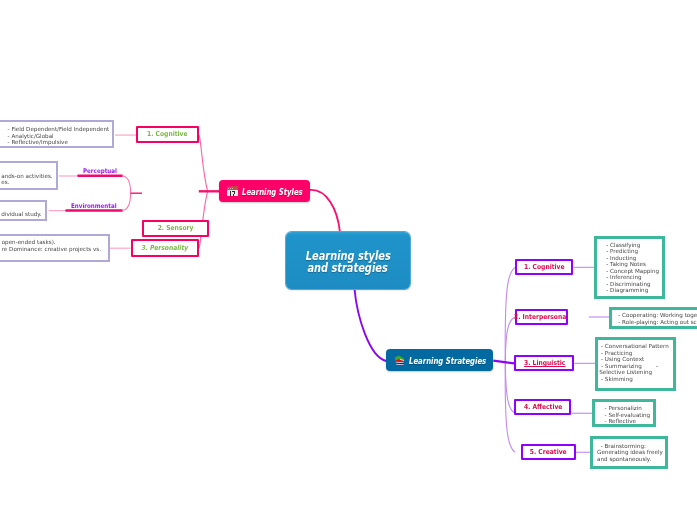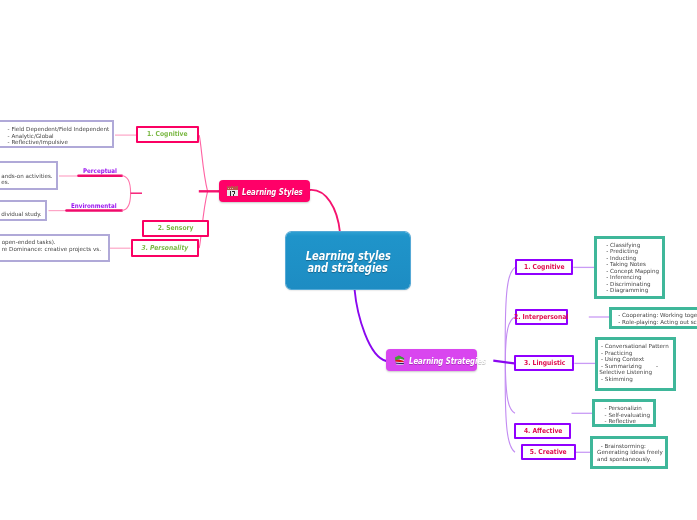--- a/index.html
+++ b/index.html
@@ -18,21 +18,21 @@
     text-shadow:0 .8px .8px rgba(0,0,0,.28);}
   #central div{display:inline-block;transform:scaleX(.862);}
   #central{padding-top:3px;}
 
   
   .l1{border-radius:4px;display:flex;align-items:center;color:#fff;font-weight:bold;font-size:8.3px;
       text-shadow:0 .7px .7px rgba(0,0,0,.22);white-space:nowrap;}
   .l1 .lbl{display:inline-block;transform:scaleX(.833);transform-origin:left center;
            position:relative;top:1.4px;}
   #ls{left:219px;top:180px;width:91px;height:22px;background:#ff0068;box-shadow:0 1px 2px rgba(0,0,0,.22);}
-  #lst{left:386px;top:349px;width:91px;height:22px;background:#d946ef;box-shadow:0 1px 2px rgba(0,0,0,.22);}
+  #lst{left:386px;top:349px;width:107px;height:22px;background:#0369a1;box-shadow:0 1px 2px rgba(0,0,0,.22);}
   .l1 .ico{width:11px;height:10.5px;flex:0 0 11px;margin-left:8.1px;margin-right:3.6px;
            display:flex;align-items:center;}
   #lst .ico{margin-left:8.4px;margin-right:3.9px;width:10.7px;flex:0 0 10.7px;height:10.8px;}
 
   
   .l2{position:absolute;box-sizing:border-box;border-radius:1px;background:#fff;
       display:flex;align-items:center;justify-content:center;
       font-weight:bold;font-size:6.9px;white-space:nowrap;}
   .l2 span{display:inline-block;transform:scaleX(.87);}
   .l2.pink{border:2.4px solid #fb0063;color:#7ab843;}
@@ -170,24 +170,24 @@
 dividual study.</div>
   <div class="note lav" style="left:-10.5px;top:233.7px;width:120.1px;height:28.5px;padding:3.5px 0 0 10.2px;">open-ended tasks).
 re Dominance: creative projects vs.</div>
 
   <div class="l2 purple" id="rc1" style="left:515px;top:258.6px;width:58.3px;height:16.4px;">
     <span>1. Cognitive</span>
   </div>
   <div class="l2 purple" id="rc2" style="left:514.6px;top:308.6px;width:53px;height:16.9px;">
     <span>2. Interpersonal</span>
   </div>
-  <div class="l2 purple" id="rc3" style="left:514.4px;top:355.4px;width:60px;height:16.1px;">
+  <div class="l2 purple" id="rc3" style="left:514.4px;top:355.4px;width:60px;height:16.1px;text-decoration:underline;">
     <span>3. Linguistic</span>
   </div>
-  <div class="l2 purple" id="rc4" style="left:514.4px;top:423px;width:57.1px;height:16.3px;">
+  <div class="l2 purple" id="rc4" style="left:514.4px;top:399px;width:57.1px;height:16.3px;">
     <span>4. Affective</span>
   </div>
   <div class="l2 purple" id="rc5" style="left:515px;top:444.1px;width:55px;height:16.4px;margin-left:6px;">
     <span>5. Creative</span>
   </div>
 
   <div class="note green" style="left:594px;top:236.4px;width:71px;height:62.5px;padding:2.5px 0 0 9.3px;">- Classifying
 - Predicting
 - Inducting
 - Taking Notes

